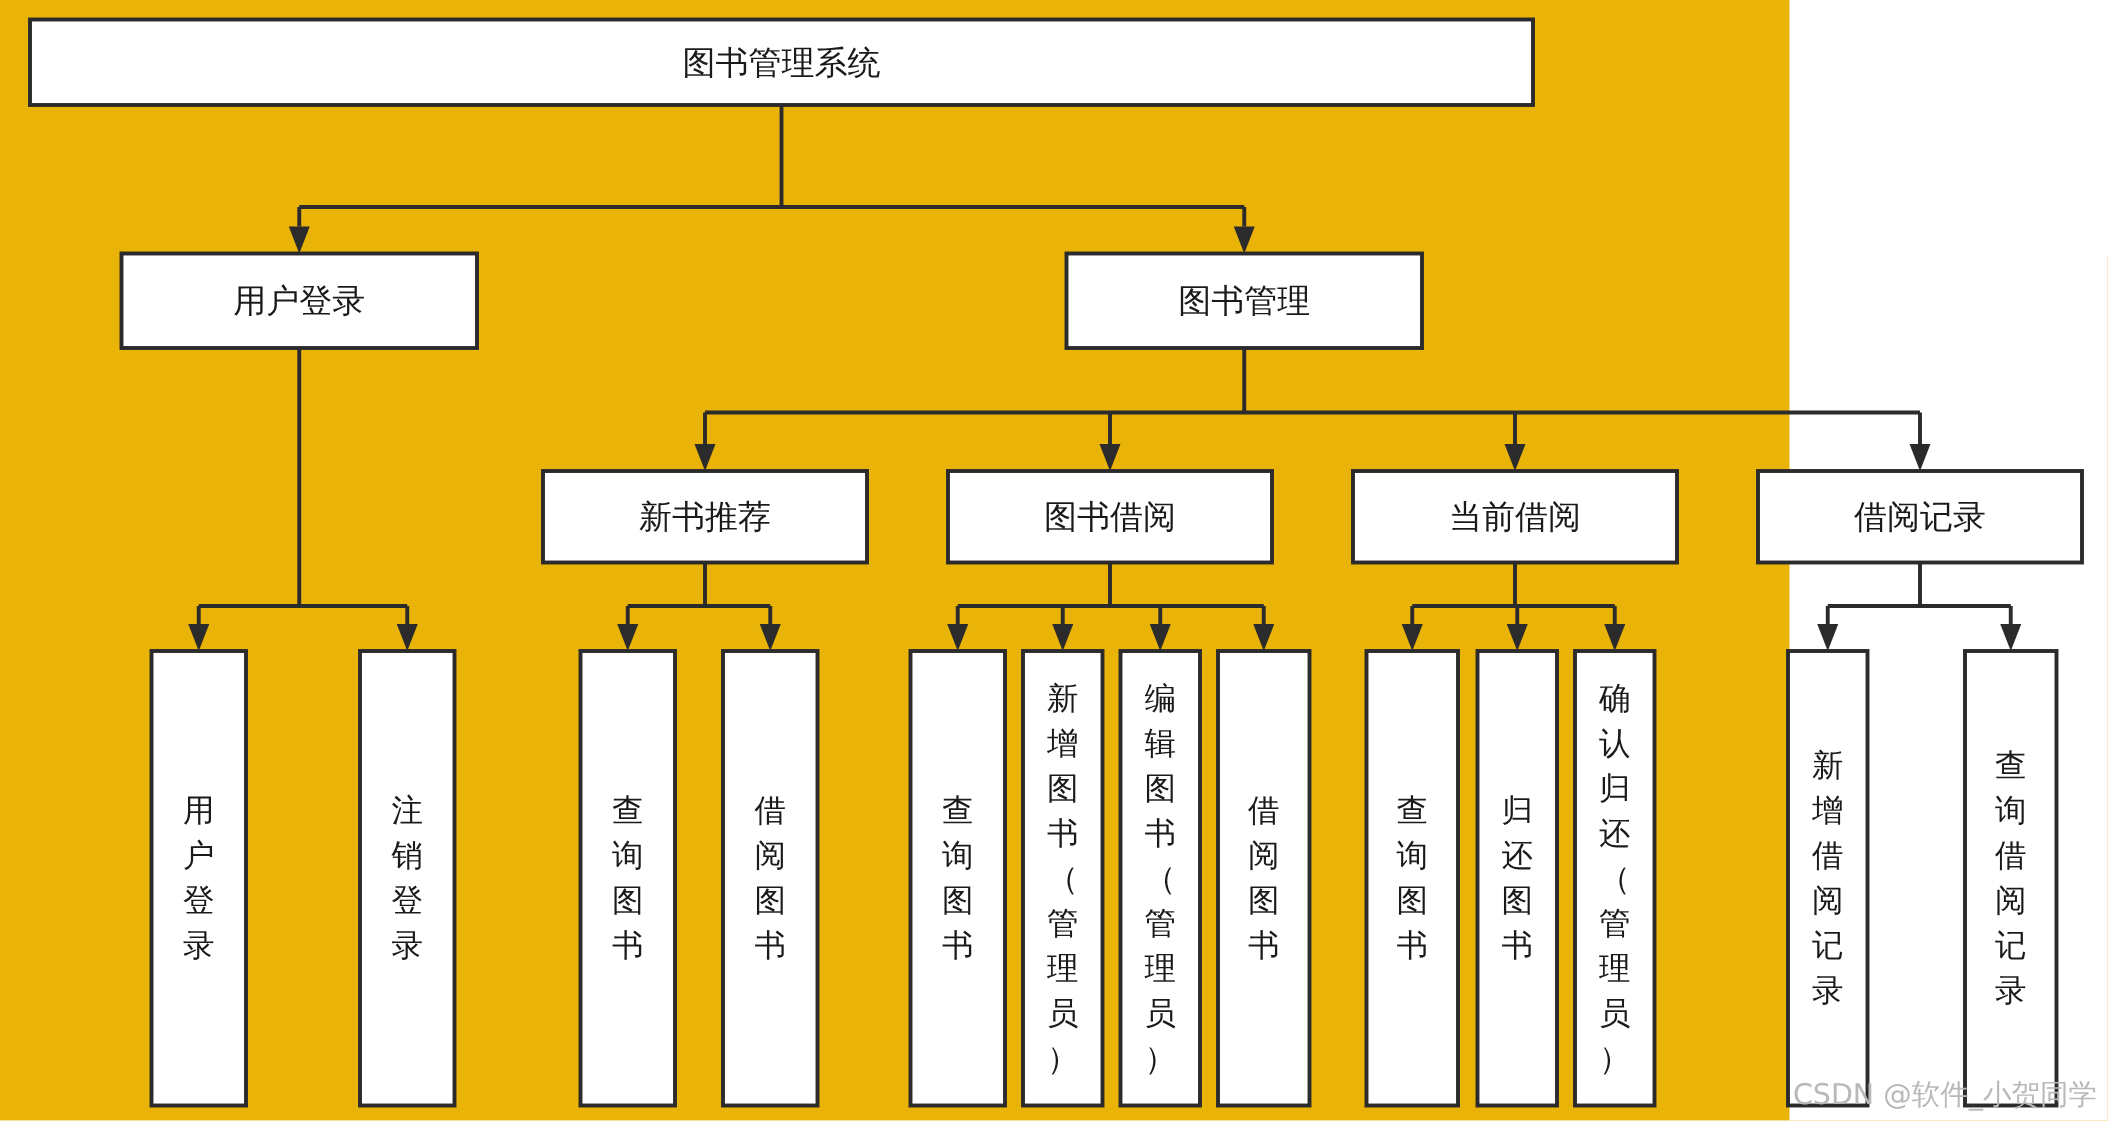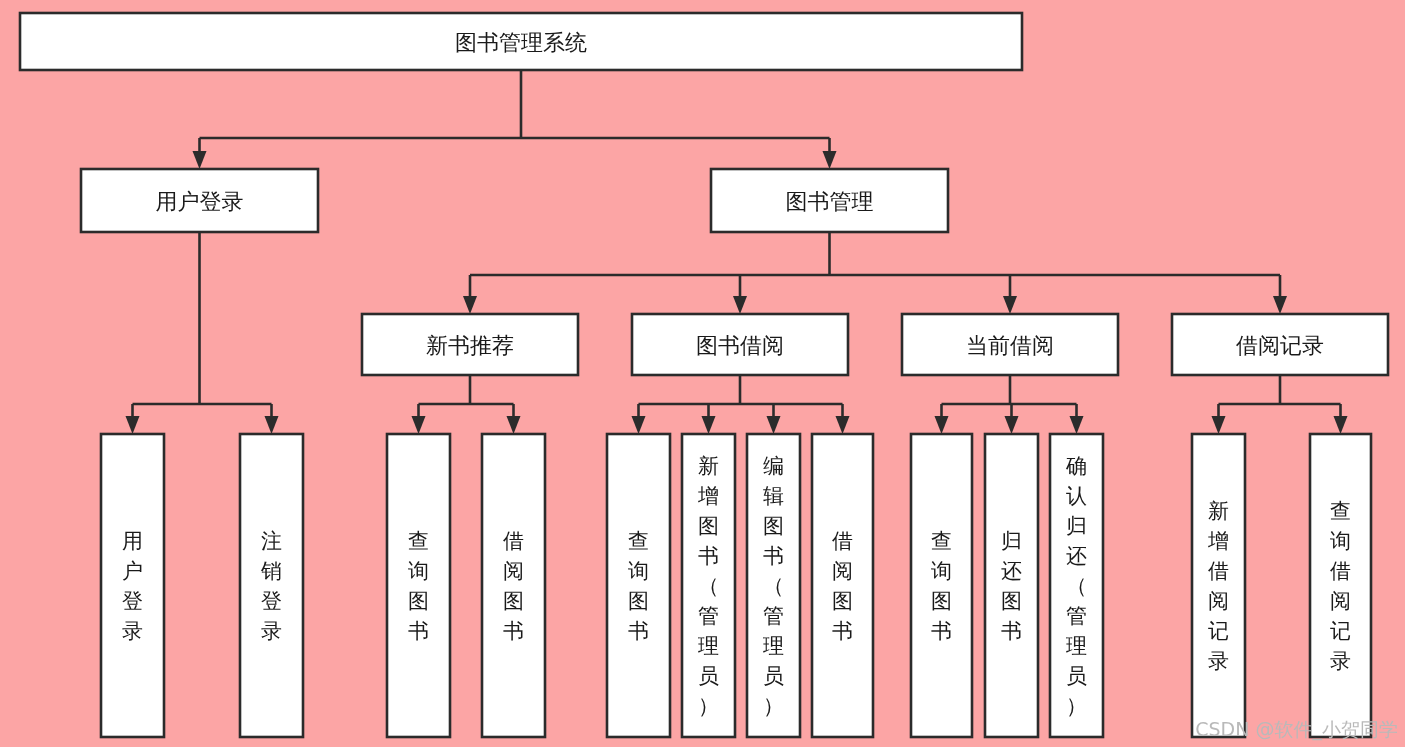--- a/index.html
+++ b/index.html
@@ -9,23 +9,23 @@
     background: #ffffff;
   }
   body {
     width: 1405px;
     height: 747px;
     overflow: hidden;
     font-family: "DejaVu Sans", "Liberation Sans", sans-serif;
   }
   #diagram-root {
     position: relative;
-    width: 1405px;
+    width: 1193px;
     height: 747px;
-    background: #fca5a5;
+    background: #eab308;
   }
   svg.diagram-canvas {
     position: absolute;
     left: 0;
     top: 0;
     width: 1405px;
     height: 747px;
     display: block;
   }
   .node-box {

